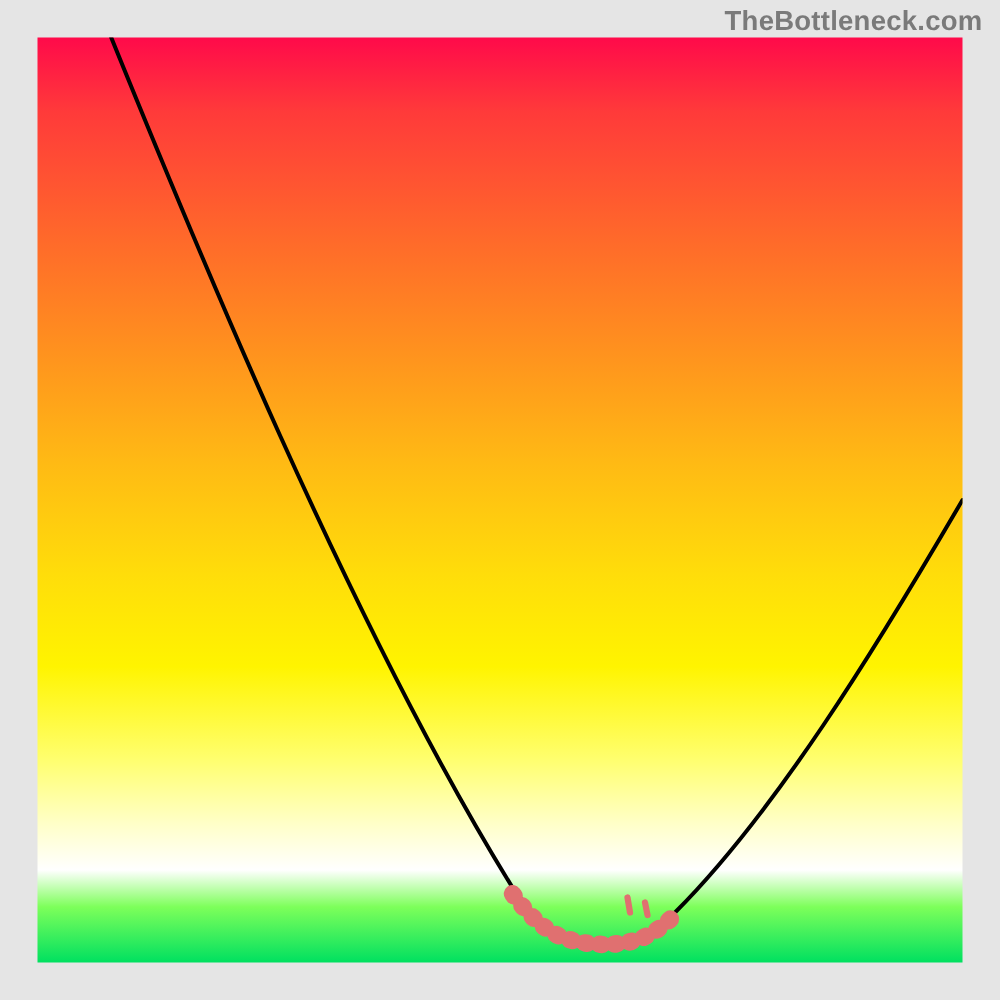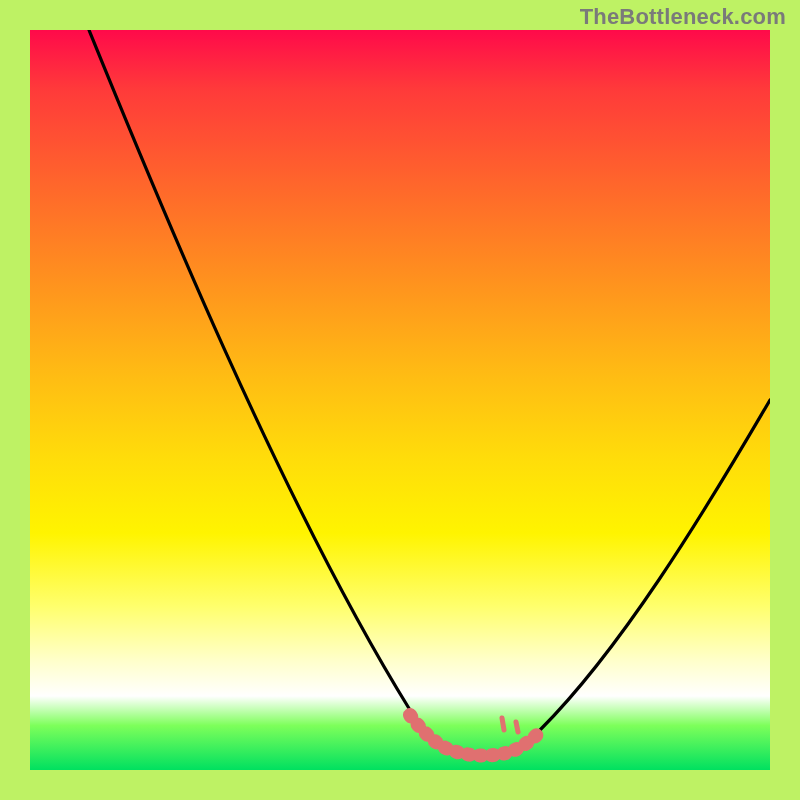--- a/index.html
+++ b/index.html
@@ -8,21 +8,21 @@
     width: 800px;
     height: 800px;
     background: #000;
     overflow: hidden;
     font-family: Arial, Helvetica, sans-serif;
   }
   .frame {
     position: relative;
     width: 800px;
     height: 800px;
-    background: #bef264;
+    background: #e5e5e5;
   }
   .plot-area {
     position: absolute;
     left: 30px;
     top: 30px;
     width: 740px;
     height: 740px;
     
     background: linear-gradient(
       to bottom,

